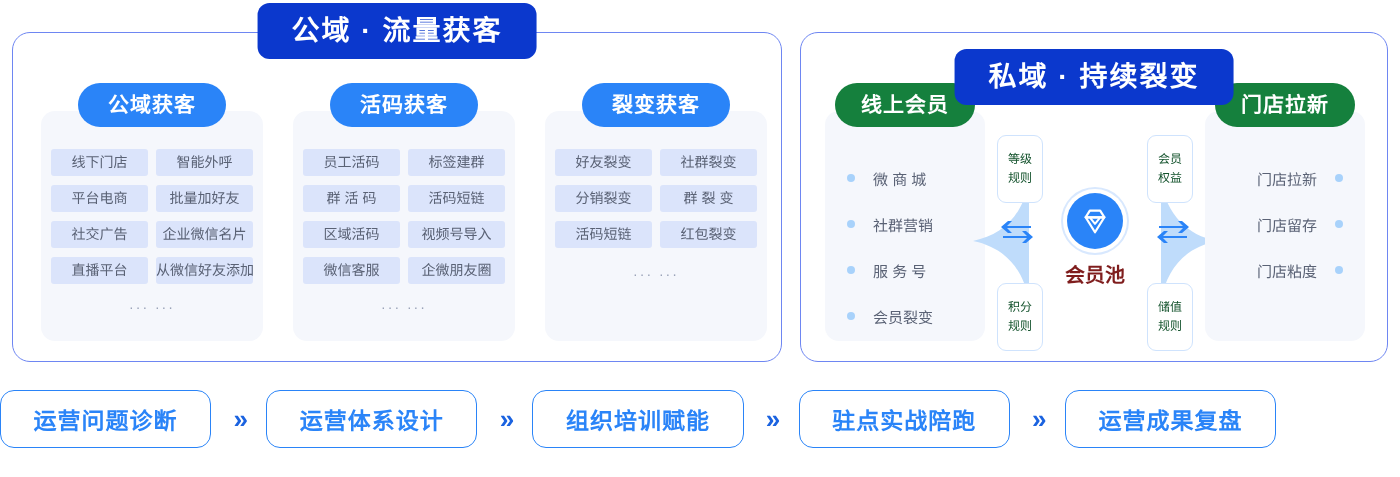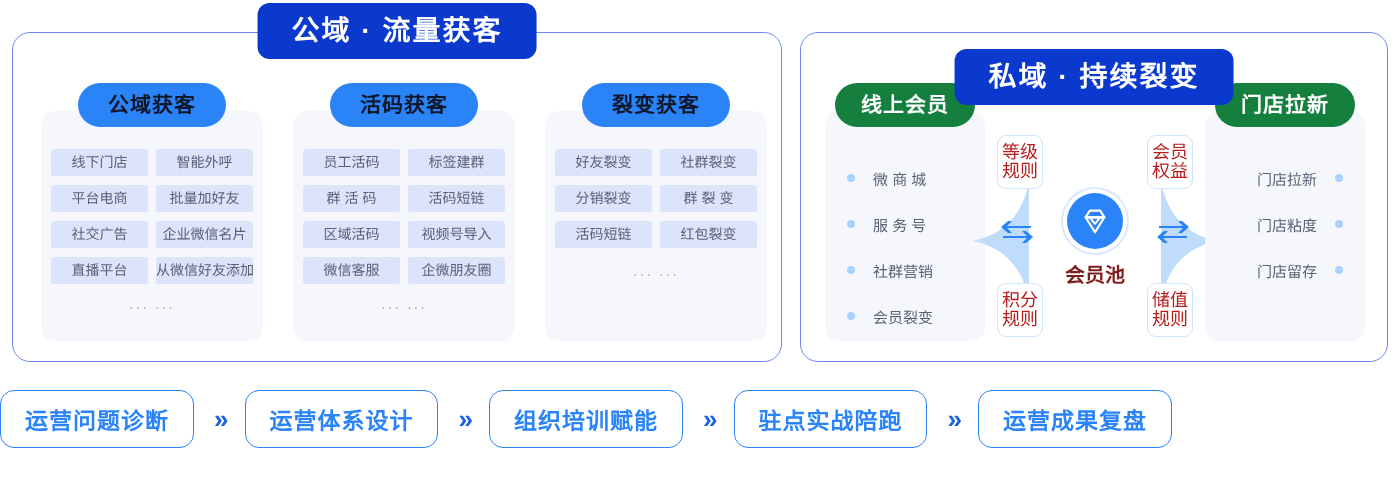--- a/index.html
+++ b/index.html
@@ -62,21 +62,21 @@
 
   .col-pill{
     position:absolute;
     top:-28px;
     left:50%;
     transform:translateX(-50%);
     height:44px;
     line-height:44px;
     padding:0 30px;
     background:#2a84f8;
-    color:#0f172a;
+    color:#ffffff;
     font-size:21px;
     font-weight:bold;
     letter-spacing:1px;
     border-radius:22px;
     white-space:nowrap;
     z-index:4;
   }
 
   .tag-grid{
     position:absolute;
@@ -171,26 +171,26 @@
 
   
   .center-cluster{
     position:absolute;
     left:196px;top:98px;
     width:196px;height:210px;
   }
   .rule-box{
     position:absolute;
     width:46px;
-    padding:7px 0;
+    padding:14px 0;
     border:1.5px solid #cfe3fd;
     border-radius:9px;
     background:#ffffff;
-    color:#b91c1c;
-    font-size:18px;
+    color:#14532d;
+    font-size:12px;
     line-height:19px;
     text-align:center;
     box-sizing:border-box;
   }
   #rule-level { left:0;    top:4px; }
   #rule-rights{ right:0;   top:4px; }
   #rule-points{ left:0;    top:152px;}
   #rule-stored{ right:0;   top:152px;}
 
   .arrow-ex{
@@ -218,21 +218,21 @@
     font-size:20px;
     color:#7f1d1d;
     font-weight:bold;
     white-space:nowrap;
   }
 
   
   .steps{
     position:absolute;
     left:0;top:388px;
-    width:1172px;height:62px;
+    width:1276px;height:62px;
     display:flex;
     align-items:center;
     justify-content:flex-start;
     gap:0;
   }
   .step{
     width:222px;height:58px;
     border:1.7px solid #2a84f8;
     border-radius:14px;
     color:#2a84f8;
@@ -312,25 +312,25 @@
 
     <div class="mem-card" id="mem-online">
       <div class="mem-pill">线上会员</div>
       <div class="mem-list">
         <div class="mem-item">
           <span class="dot"></span>
           <span>微 商 城</span>
         </div>
         <div class="mem-item">
           <span class="dot"></span>
+          <span>社群营销</span>
+        </div>
+        <div class="mem-item">
+          <span class="dot"></span>
           <span>服 务 号</span>
-        </div>
-        <div class="mem-item">
-          <span class="dot"></span>
-          <span>社群营销</span>
         </div>
         <div class="mem-item">
           <span class="dot"></span>
           <span>会员裂变</span>
         </div>
       </div>
     </div>
 
     <svg class="leaf" id="leaf-left" viewBox="0 0 56 120">
       <path d="M56 0 C50 34 30 54 0 60 C30 66 50 86 56 120 Z" fill="#bfdcfb"></path>
@@ -383,25 +383,25 @@
     </div>
 
     <div class="mem-card" id="mem-store">
       <div class="mem-pill">门店拉新</div>
       <div class="mem-list">
         <div class="mem-item">
           <span>门店拉新</span>
           <span class="dot"></span>
         </div>
         <div class="mem-item">
+          <span>门店留存</span>
+          <span class="dot"></span>
+        </div>
+        <div class="mem-item">
           <span>门店粘度</span>
-          <span class="dot"></span>
-        </div>
-        <div class="mem-item">
-          <span>门店留存</span>
           <span class="dot"></span>
         </div>
       </div>
     </div>
 
   </div>
 </div>
 
 <div class="steps">
   <div class="step">运营问题诊断</div>

